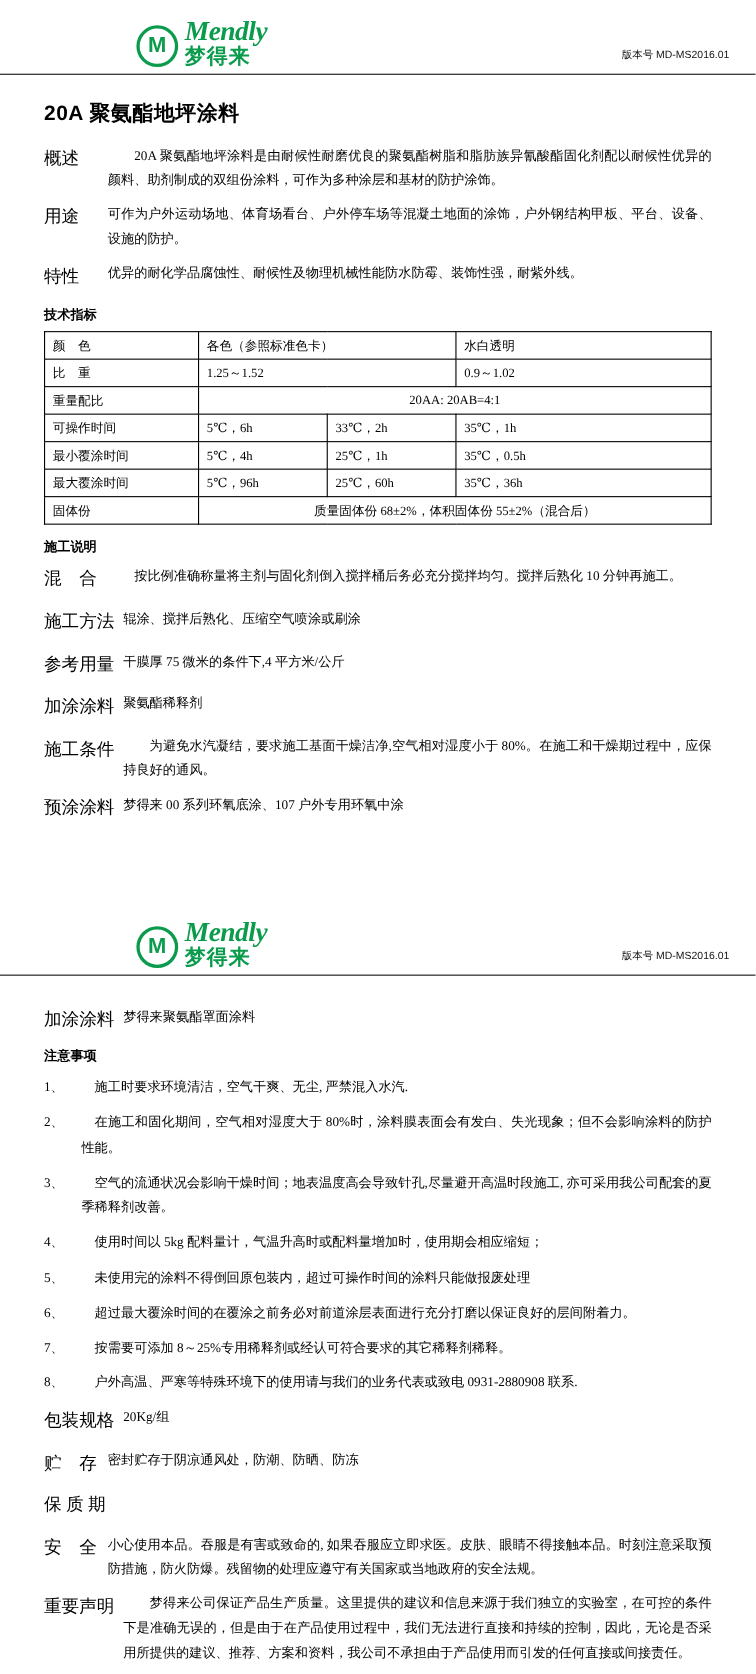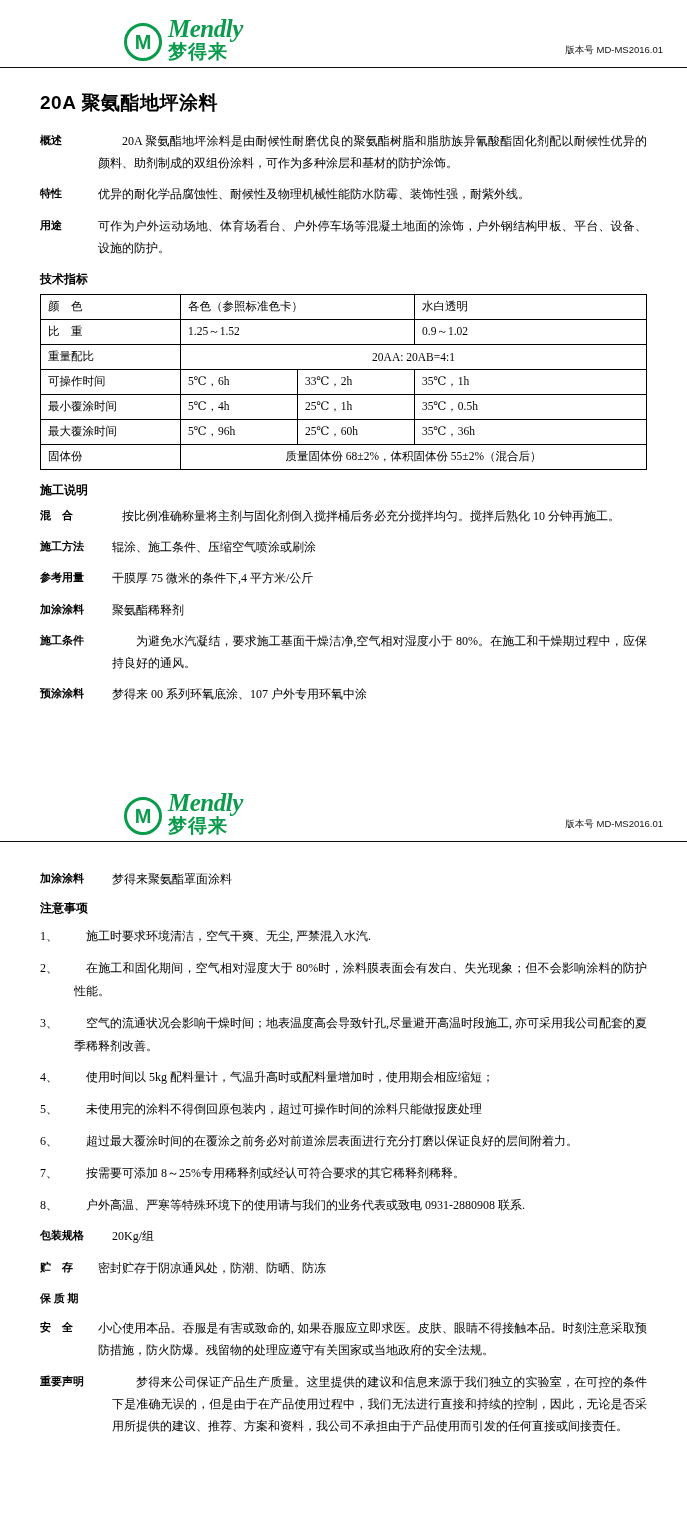--- a/index.html
+++ b/index.html
@@ -91,22 +91,22 @@
     color: #000;
     letter-spacing: 0.5px;
   }
   .row {
     display: flex;
     align-items: flex-start;
     margin-bottom: 9px;
     line-height: 1.85;
   }
   .row .lbl {
-    font-weight: bold;
-    font-size: 11px;
+    font-weight: normal;
+    font-size: 16px;
     white-space: nowrap;
     flex: none;
     width: 52px;
   }
   .row .lbl.wide { width: 66px; }
   .row .lbl.spaced {
     display: flex;
     justify-content: space-between;
     width: 52px;
   }
@@ -187,26 +187,26 @@
   </div>
 
   <div class="content">
     <h1 class="title">20A 聚氨酯地坪涂料</h1>
 
     <div class="row">
       <div class="lbl spaced">概述</div>
       <div class="val indent-hang">20A 聚氨酯地坪涂料是由耐候性耐磨优良的聚氨酯树脂和脂肪族异氰酸酯固化剂配以耐候性优异的颜料、助剂制成的双组份涂料，可作为多种涂层和基材的防护涂饰。</div>
     </div>
     <div class="row">
+      <div class="lbl spaced">用途</div>
+      <div class="val">可作为户外运动场地、体育场看台、户外停车场等混凝土地面的涂饰，户外钢结构甲板、平台、设备、设施的防护。</div>
+    </div>
+    <div class="row">
       <div class="lbl spaced">特性</div>
       <div class="val">优异的耐化学品腐蚀性、耐候性及物理机械性能防水防霉、装饰性强，耐紫外线。</div>
-    </div>
-    <div class="row">
-      <div class="lbl spaced">用途</div>
-      <div class="val">可作为户外运动场地、体育场看台、户外停车场等混凝土地面的涂饰，户外钢结构甲板、平台、设备、设施的防护。</div>
     </div>
 
     <div class="section-head">技术指标</div>
 
     <table class="spec">
       <tbody>
       <tr>
         <td class="c1">颜　色</td>
         <td class="c2" colspan="2">各色（参照标准色卡）</td>
         <td colspan="2">水白透明</td>
@@ -246,21 +246,21 @@
       </table>
 
     <div class="section-head">施工说明</div>
 
     <div class="row">
       <div class="lbl wide spaced">混　合</div>
       <div class="val indent-hang">按比例准确称量将主剂与固化剂倒入搅拌桶后务必充分搅拌均匀。搅拌后熟化 10 分钟再施工。</div>
     </div>
     <div class="row">
       <div class="lbl wide">施工方法</div>
-      <div class="val">辊涂、施工条件、压缩空气喷涂或刷涂</div>
+      <div class="val">辊涂、搅拌后熟化、压缩空气喷涂或刷涂</div>
     </div>
     <div class="row">
       <div class="lbl wide">参考用量</div>
       <div class="val">干膜厚 75 微米的条件下,4 平方米/公斤</div>
     </div>
     <div class="row">
       <div class="lbl wide">加涂涂料</div>
       <div class="val">聚氨酯稀释剂</div>
     </div>
     <div class="row">

